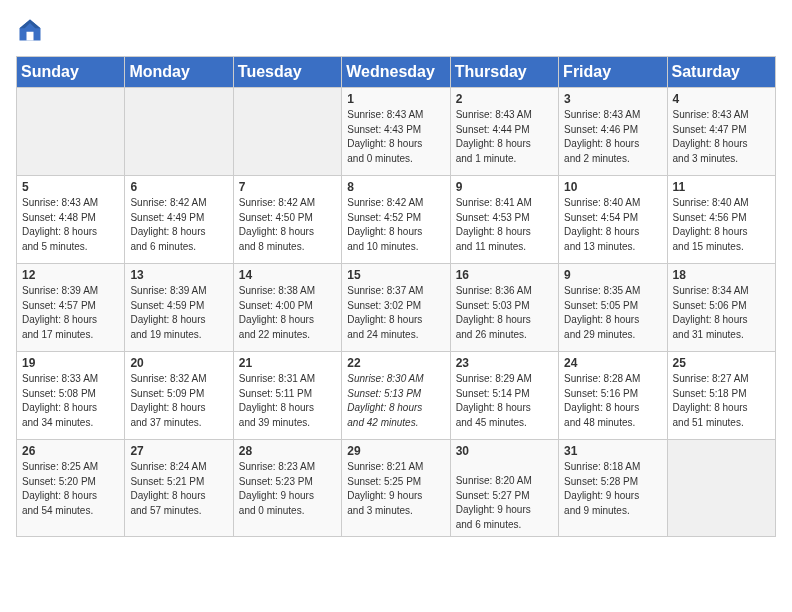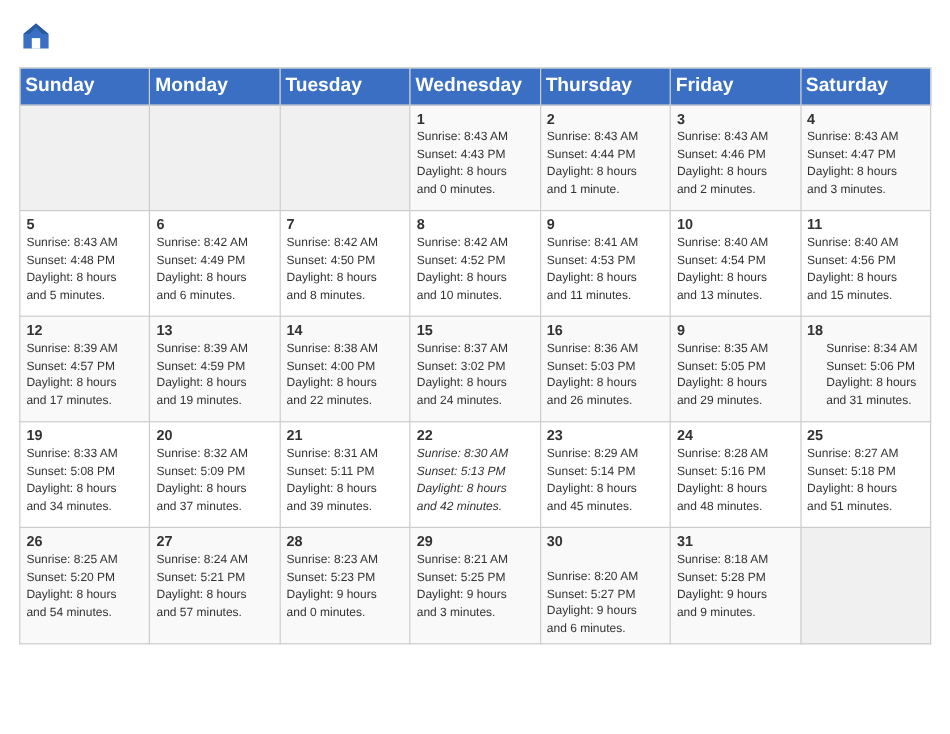--- a/index.html
+++ b/index.html
@@ -235,21 +235,21 @@
         </td>
         <td>
           <span class="day-num">9</span>
           <div class="day-info" style="white-space: pre-line;">Sunrise: 8:35 AM
 Sunset: 5:05 PM
 Daylight: 8 hours
 and 29 minutes.</div>
         </td>
         <td>
           <span class="day-num">18</span>
-          <div class="day-info" style="white-space: pre-line; margin-left: 16px;">Sunrise: 8:34 AM
+          <div class="day-info" style="white-space: pre-line;">Sunrise: 8:34 AM
 Sunset: 5:06 PM
 Daylight: 8 hours
 and 31 minutes.</div>
         </td>
       </tr>
       <tr>
         <td>
           <span class="day-num">19</span>
           <div class="day-info" style="white-space: pre-line;">Sunrise: 8:33 AM
 Sunset: 5:08 PM

